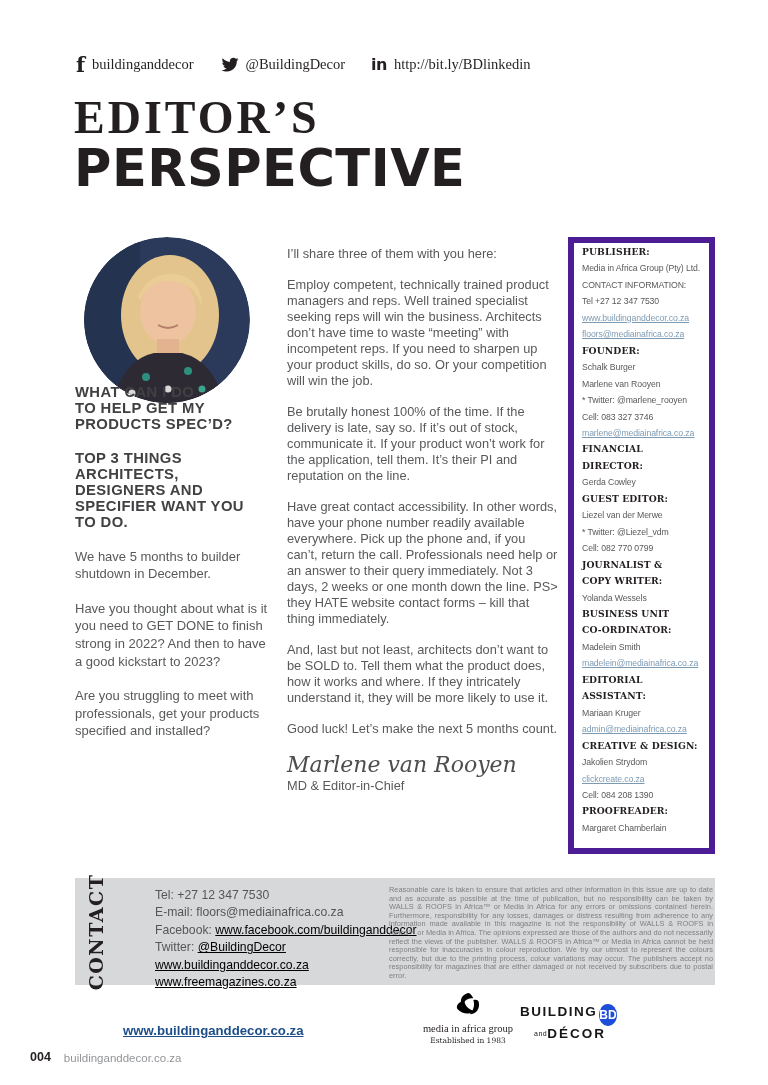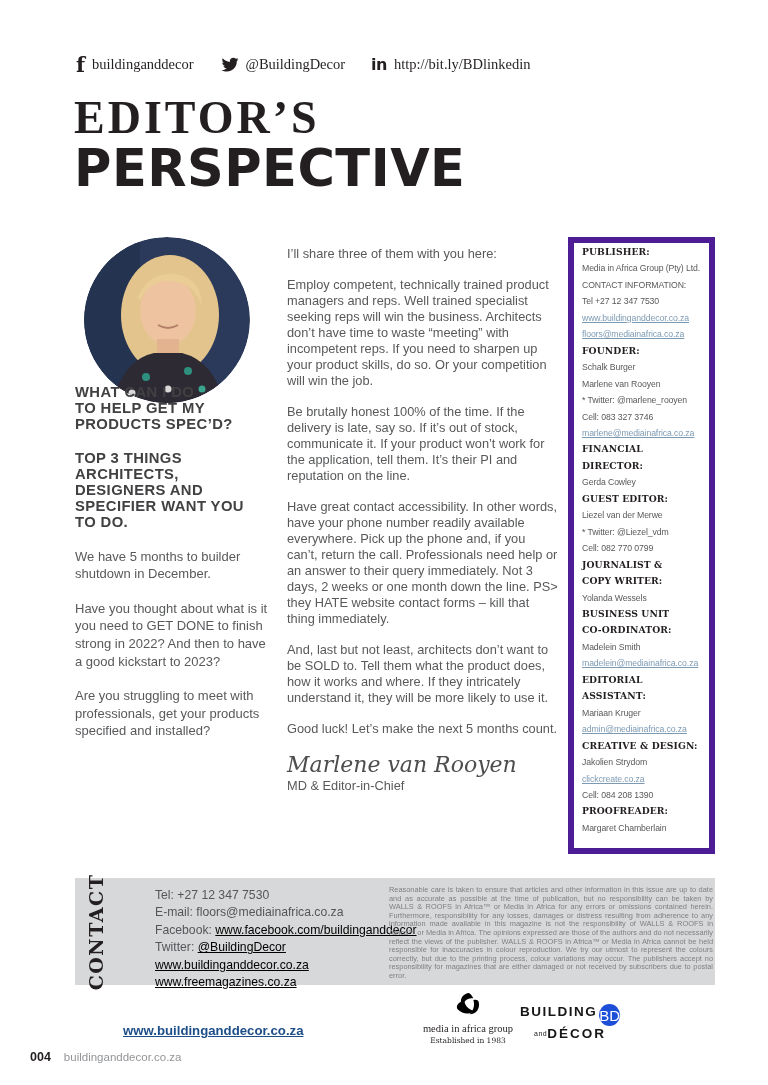--- a/index.html
+++ b/index.html
@@ -57,33 +57,33 @@
 
   
   .logo-media { position:absolute; left:416px; top:991px; width:104px; text-align:center; color:#231f20; }
   .logo-media-mark svg { width:32px; height:27px; }
   .logo-media-name { font-family:Liberation Serif, serif; font-size:10.5px; margin-top:1px; }
   .logo-media-sub { font-family:"DejaVu Serif", serif; font-size:7.5px; margin-top:2px; }
   .logo-bd { position:absolute; left:520px; top:1004px; width:96px; color:#161616; }
   .bd-top { display:flex; align-items:flex-start; }
   .bd-line1 { font-weight:bold; font-size:13.5px; letter-spacing:1.5px; }
   .bd-badge { width:22px; height:22px; border-radius:50%; background:#1d4ed8; color:#ffffff;
-              font-size:15px; font-weight:normal; display:flex; align-items:center; justify-content:center; margin-left:2px; }
+              font-size:12px; font-weight:bold; display:flex; align-items:center; justify-content:center; margin-left:2px; }
   .bd-bottom { margin-top:-2px; padding-left:14px; }
   .bd-and { font-size:7px; letter-spacing:0.5px; vertical-align:2px; }
   .bd-line2 { font-weight:bold; font-size:13.5px; letter-spacing:2px; }
   .logo-das { position:absolute; left:632px; top:999px; width:86px; text-align:center; }
   .das-name { color:#cb2026; font-family:"DejaVu Sans", sans-serif; font-weight:800; font-size:25px; line-height:1; letter-spacing:1px; }
   .das-sub1 { color:#cb2026; font-size:9px; font-weight:bold; letter-spacing:2px; margin-top:1px; }
   .das-sub2 { color:#4d4d4f; font-size:5.6px; letter-spacing:0.2px; margin-top:1px; }
 
   
   .footer-link { position:absolute; left:123px; top:1023px; font-size:13.2px; font-weight:bold;
                  color:#1d4e89; text-decoration:underline; cursor:pointer; }
-  .page-footer { position:absolute; left:30px; top:1050px; display:flex; align-items:center; }
+  .page-footer { position:absolute; left:30px; top:1050px; display:flex; align-items:flex-end; }
   .page-num { font-weight:bold; font-size:12.5px; color:#231f20; margin-right:13px; }
   .page-site { font-size:11.5px; color:#939598; }
 </style>
 </head>
 <body>
 
 <div class="page">
 
   <div class="social-row">
     <div class="social-item">

